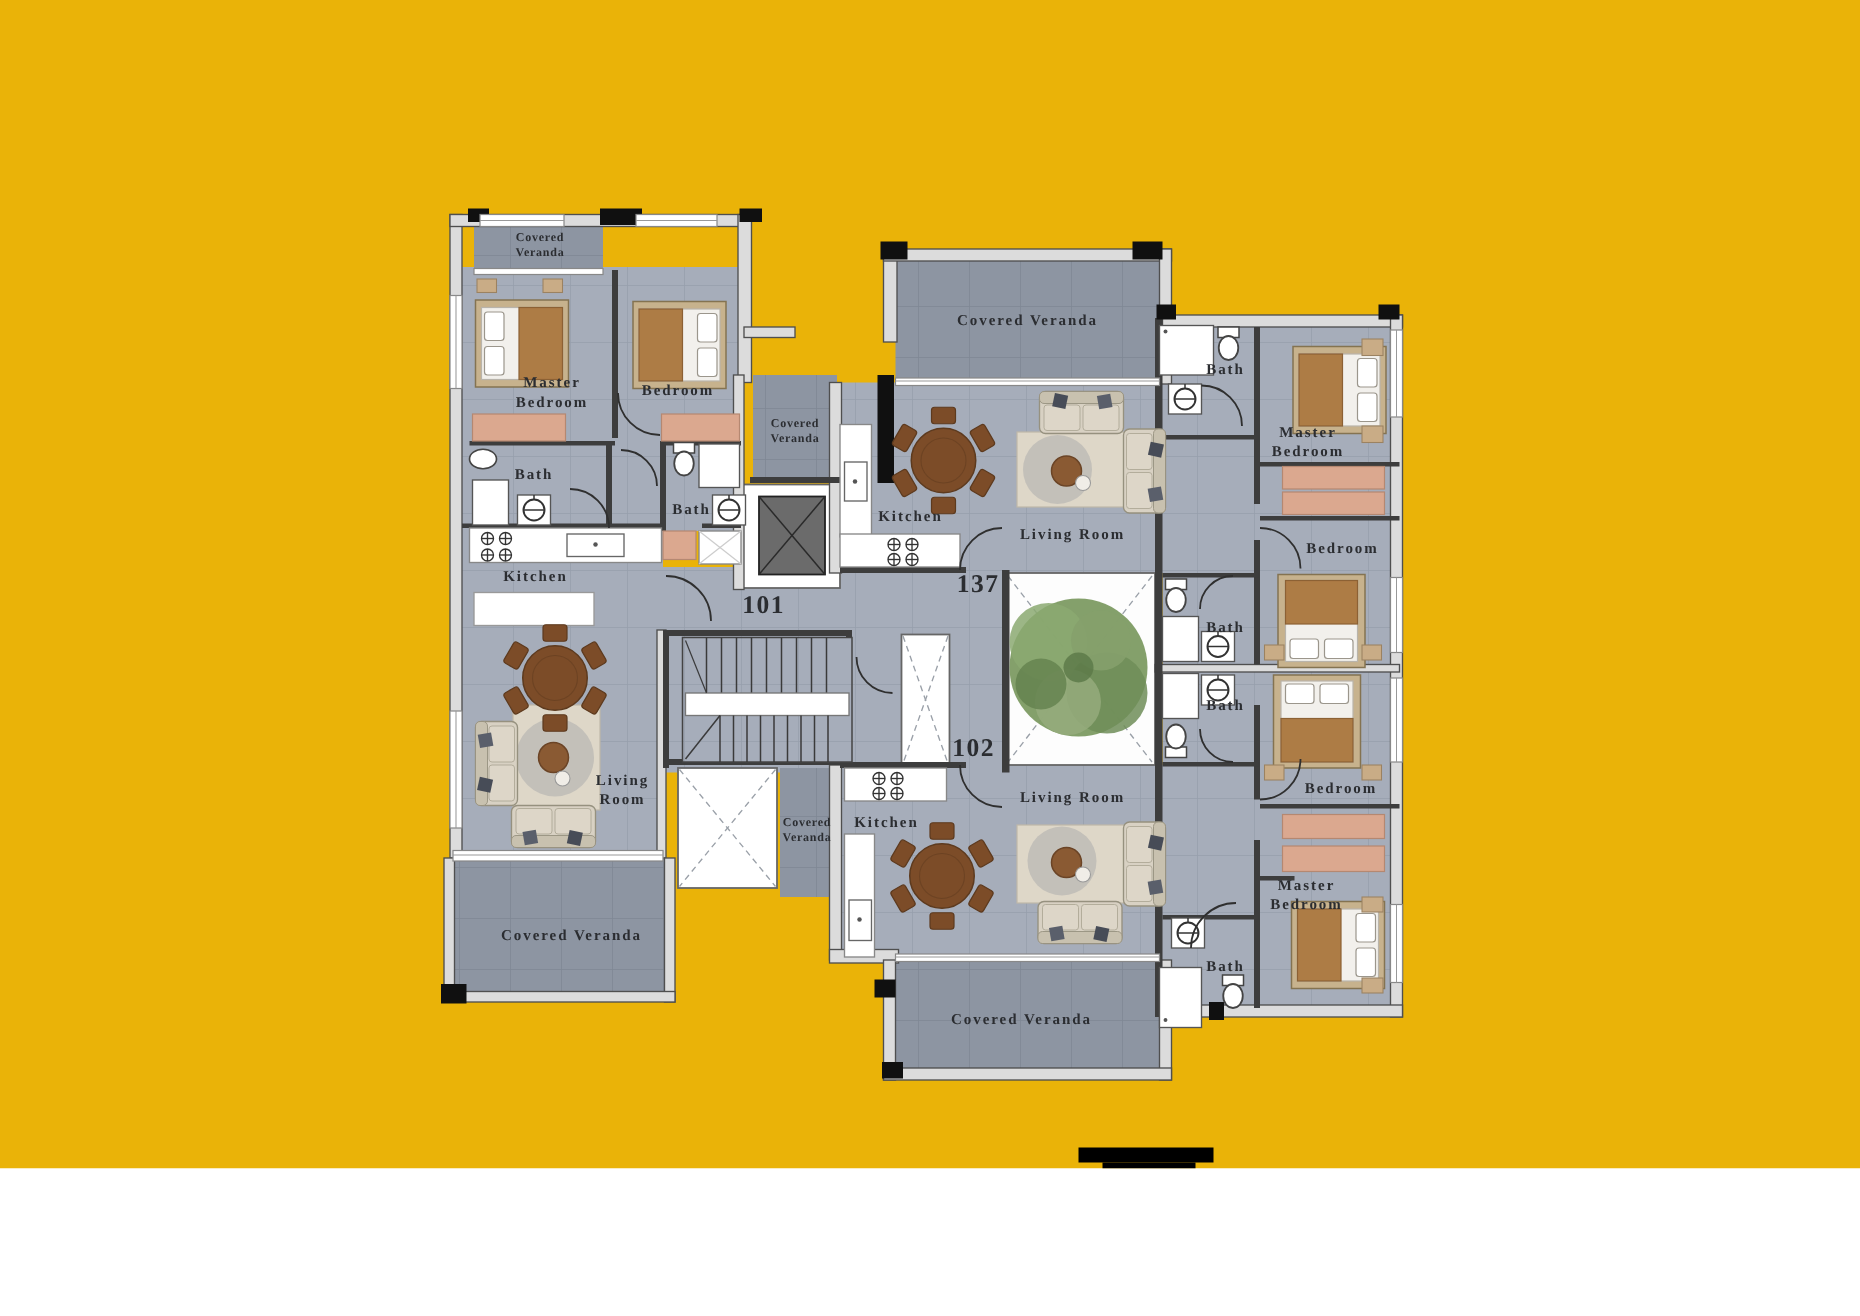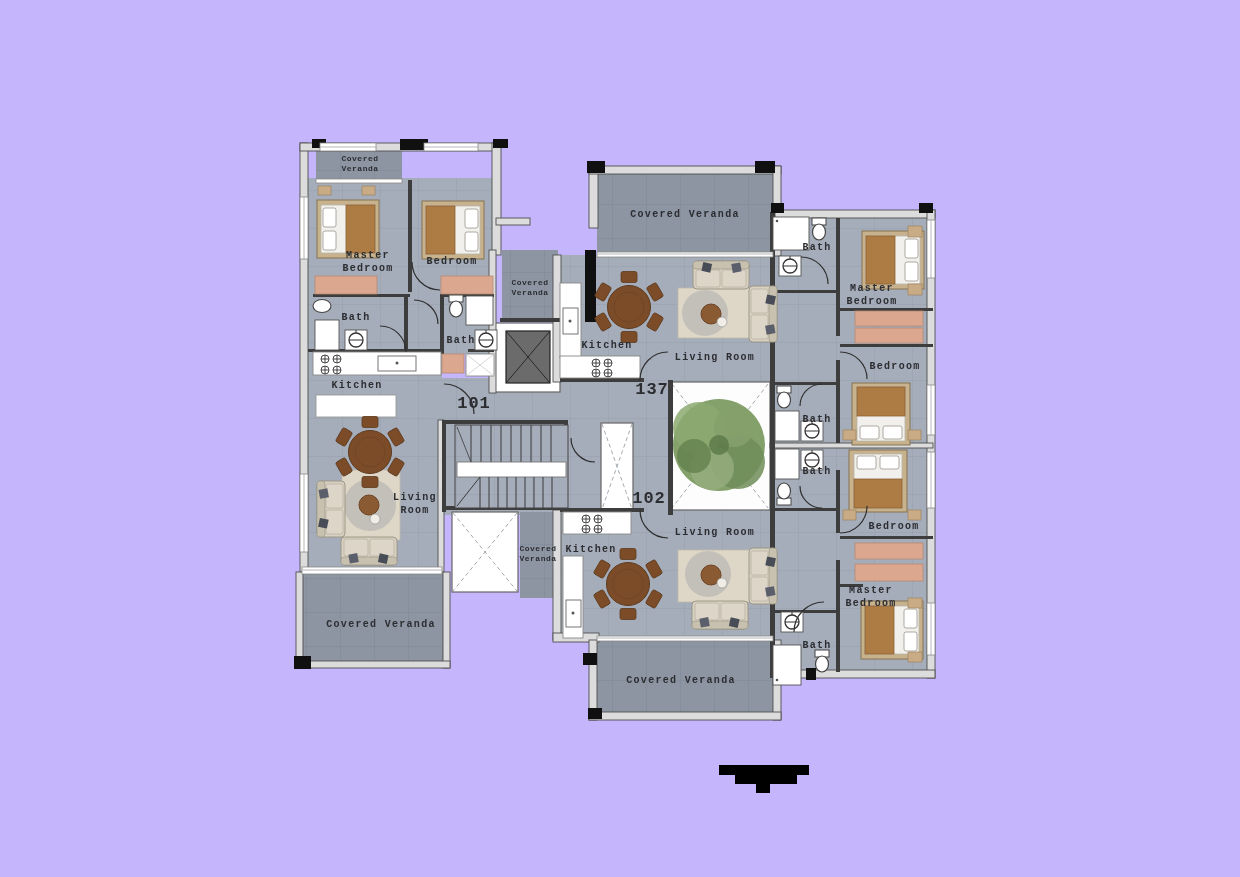--- a/index.html
+++ b/index.html
@@ -1,17 +1,17 @@
 <!DOCTYPE html>
 <html><head>
 <meta charset="utf-8">
 <style>
   html,body{margin:0;padding:0;background:#ffffff;}
-  .stage{position:relative;width:1240px;height:877px;background:#c4b5fd;overflow:hidden;
-         font-family:Liberation Mono, monospace;}
+  .stage{position:relative;width:1240px;height:779px;background:#eab308;overflow:hidden;
+         font-family:Liberation Serif, serif;}
   .plan-svg{position:absolute;left:0;top:0;}
   .lbl{position:absolute;transform:translate(-50%,-50%);color:#2b2d31;
        font-size:10px;font-weight:700;letter-spacing:1.3px;line-height:1.3;
        white-space:pre-line;text-align:center;pointer-events:none;}
   .lbl.small{font-size:8px;letter-spacing:0.5px;}
   .lbl.unit{font-size:17px;letter-spacing:1px;}
 </style>
 </head>
 <body>
 
@@ -400,24 +400,24 @@
 <div class="lbl small" style="left:360px;top:164px">Covered
 Veranda</div>
 <div class="lbl" style="left:368px;top:262px">Master
 Bedroom</div>
 <div class="lbl" style="left:452px;top:261px">Bedroom</div>
 <div class="lbl" style="left:356px;top:317px">Bath</div>
 <div class="lbl" style="left:461px;top:340px">Bath</div>
 <div class="lbl" style="left:357px;top:385px">Kitchen</div>
 <div class="lbl small" style="left:530px;top:288px">Covered
 Veranda</div>
-<div class="lbl" style="left:415px;top:504px">Living
+<div class="lbl" style="left:415px;top:527px">Living
 Room</div>
 <div class="lbl" style="left:381px;top:624px">Covered Veranda</div>
-<div class="lbl unit" style="left:474px;top:404px">101</div>
+<div class="lbl unit" style="left:509px;top:404px">101</div>
 <div class="lbl" style="left:685px;top:214px">Covered Veranda</div>
 <div class="lbl" style="left:607px;top:345px">Kitchen</div>
 <div class="lbl unit" style="left:652px;top:390px">137</div>
 <div class="lbl" style="left:715px;top:357px">Living Room</div>
 <div class="lbl" style="left:817px;top:247px">Bath</div>
 <div class="lbl" style="left:872px;top:295px">Master
 Bedroom</div>
 <div class="lbl" style="left:895px;top:366px">Bedroom</div>
 <div class="lbl" style="left:817px;top:419px">Bath</div>
 <div class="lbl" style="left:817px;top:471px">Bath</div>

